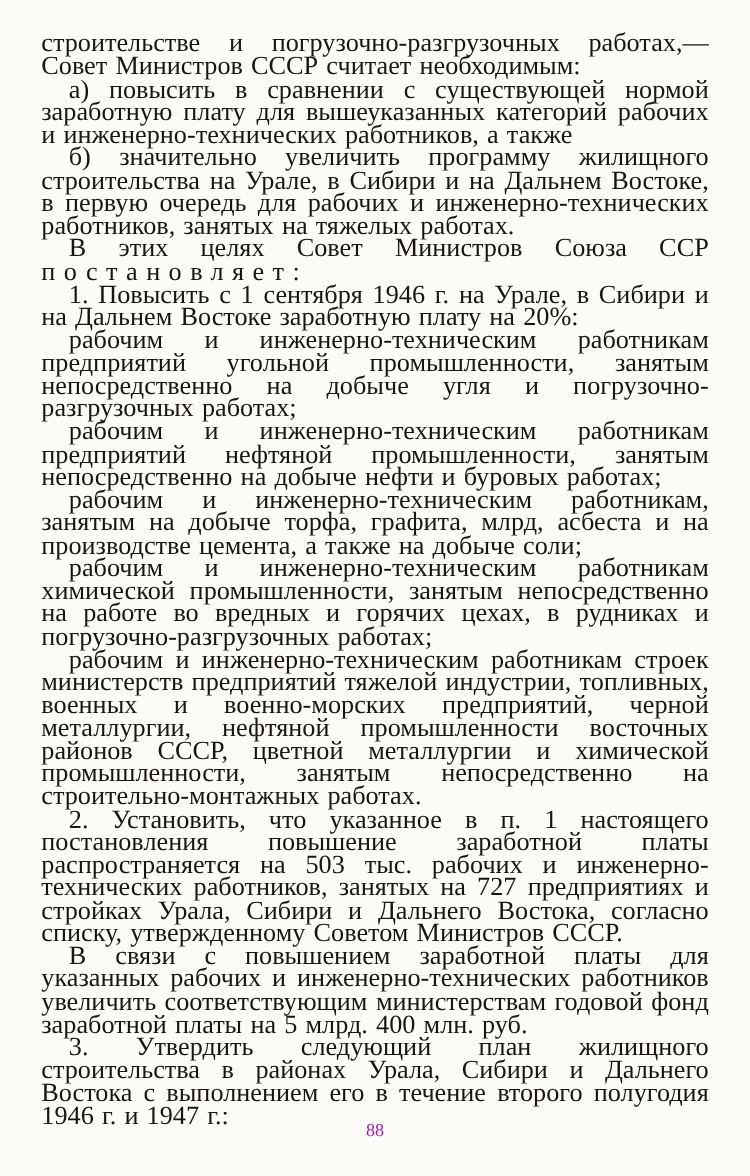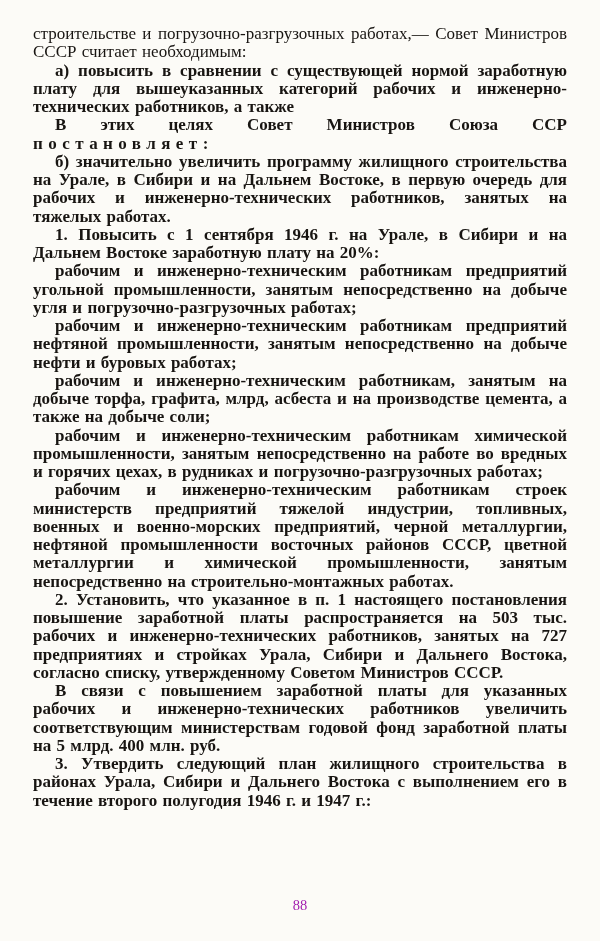--- a/index.html
+++ b/index.html
@@ -20,28 +20,27 @@
     inset: 0;
   }
   .text-block {
     position: absolute;
     left: 33px;
     top: 25px;
     width: 534px;
   }
   .para {
     margin: 0;
-    font-size: 17px;
+    font-size: 21px;
     line-height: 18.25px;
     text-align: justify;
     word-spacing: 0.06em;
   }
   .para.indented {
     text-indent: 22px;
-    font-weight: bold;
   }
   .letterspaced {
     letter-spacing: 0.32em;
   }
   .page-number {
     position: absolute;
     top: 897px;
     left: 0;
     width: 100%;
     text-align: center;
@@ -50,22 +49,22 @@
     color: #a21caf;
   }
 </style>
 </head>
 <body>
 
 <div class="page">
   <div class="text-block">
       <p class="para"><span class="">строительстве и погрузочно-разгрузочных работах,— Совет Министров СССР считает необходимым:</span></p>
       <p class="para indented"><span class="">а) повысить в сравнении с существующей нормой заработную плату для вышеуказанных категорий рабочих и инженерно-технических работников, а также</span></p>
+      <p class="para indented"><span class="">б) значительно увеличить программу жилищного строительства на Урале, в Сибири и на Дальнем Востоке, в первую очередь для рабочих и инженерно-технических работников, занятых на тяжелых работах.</span></p>
       <p class="para indented"><span class="">В этих целях Совет Министров Союза ССР </span><span class="letterspaced">постановляет:</span></p>
-      <p class="para indented"><span class="">б) значительно увеличить программу жилищного строительства на Урале, в Сибири и на Дальнем Востоке, в первую очередь для рабочих и инженерно-технических работников, занятых на тяжелых работах.</span></p>
       <p class="para indented"><span class="">1. Повысить с 1 сентября 1946 г. на Урале, в Сибири и на Дальнем Востоке заработную плату на 20%:</span></p>
       <p class="para indented"><span class="">рабочим и инженерно-техническим работникам предприятий угольной промышленности, занятым непосредственно на добыче угля и погрузочно-разгрузочных работах;</span></p>
       <p class="para indented"><span class="">рабочим и инженерно-техническим работникам предприятий нефтяной промышленности, занятым непосредственно на добыче нефти и буровых работах;</span></p>
       <p class="para indented"><span class="">рабочим и инженерно-техническим работникам, занятым на добыче торфа, графита, млрд, асбеста и на производстве цемента, а также на добыче соли;</span></p>
       <p class="para indented"><span class="">рабочим и инженерно-техническим работникам химической промышленности, занятым непосредственно на работе во вредных и горячих цехах, в рудниках и погрузочно-разгрузочных работах;</span></p>
       <p class="para indented"><span class="">рабочим и инженерно-техническим работникам строек министерств предприятий тяжелой индустрии, топливных, военных и военно-морских предприятий, черной металлургии, нефтяной промышленности восточных районов СССР, цветной металлургии и химической промышленности, занятым непосредственно на строительно-монтажных работах.</span></p>
       <p class="para indented"><span class="">2. Установить, что указанное в п. 1 настоящего постановления повышение заработной платы распространяется на 503 тыс. рабочих и инженерно-технических работников, занятых на 727 предприятиях и стройках Урала, Сибири и Дальнего Востока, согласно списку, утвержденному Советом Министров СССР.</span></p>
       <p class="para indented"><span class="">В связи с повышением заработной платы для указанных рабочих и инженерно-технических работников увеличить соответствующим министерствам годовой фонд заработной платы на 5 млрд. 400 млн. руб.</span></p>
       <p class="para indented"><span class="">3. Утвердить следующий план жилищного строительства в районах Урала, Сибири и Дальнего Востока с выполнением его в течение второго полугодия 1946 г. и 1947 г.:</span></p>
     </div>

